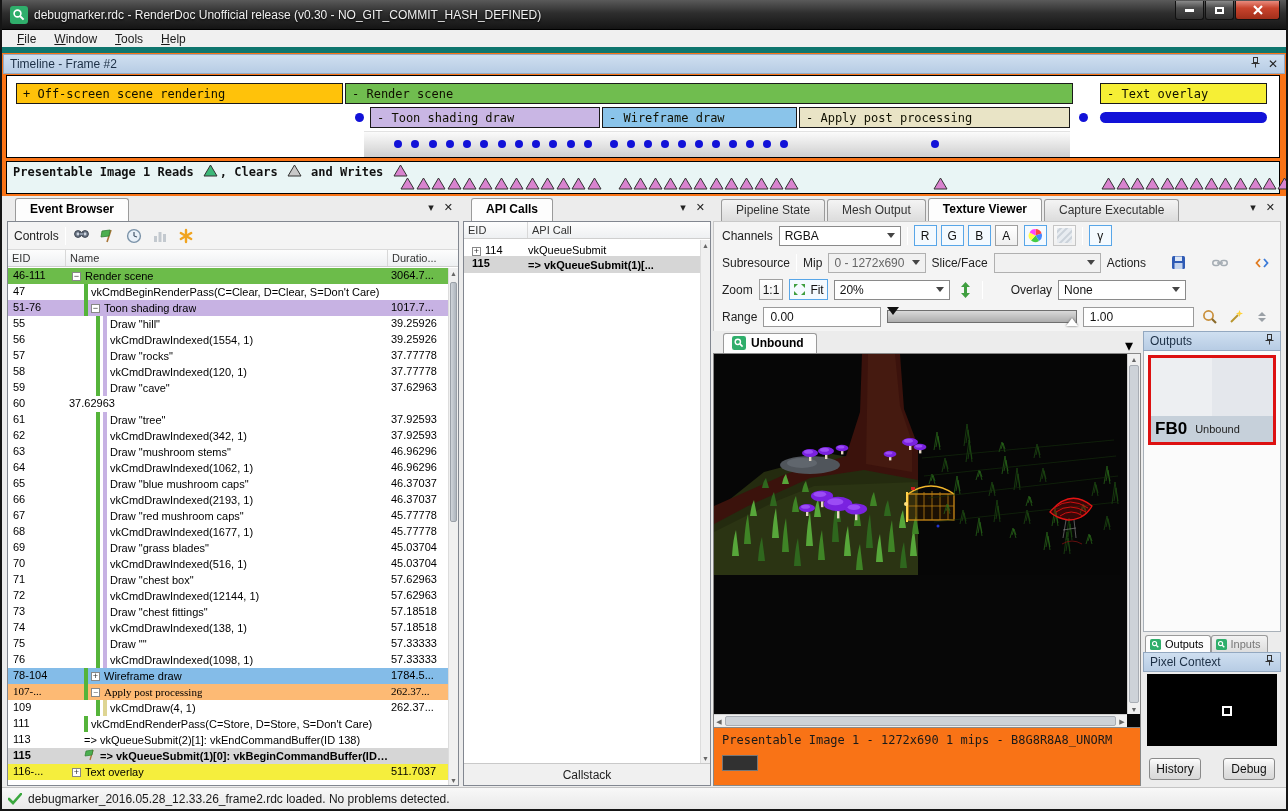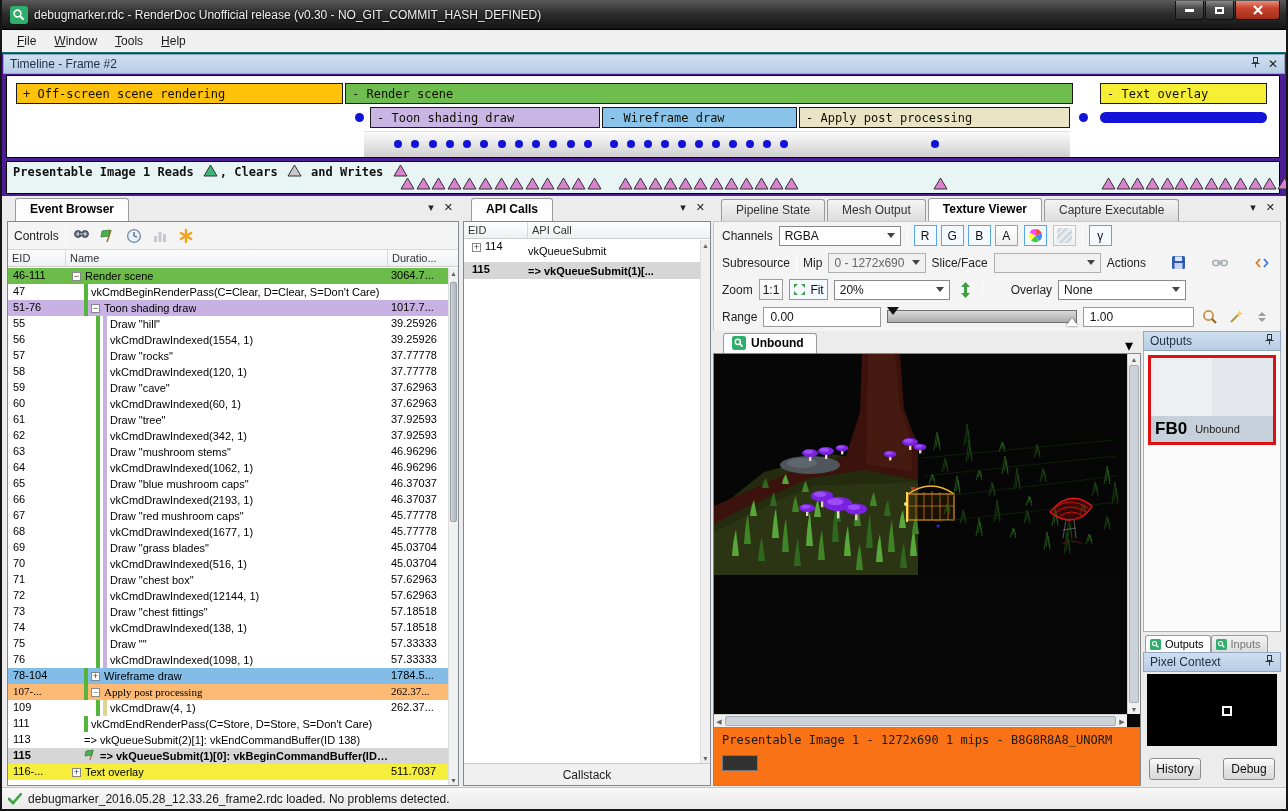--- a/index.html
+++ b/index.html
@@ -8,32 +8,32 @@
   
   .titlebar{position:absolute;top:0;left:0;right:0;height:30px;background:linear-gradient(#5a5a5a,#2e2e2e 45%,#141414);display:flex;align-items:center;padding:0 6px;border-bottom:1px solid #000;}
   .appicon{width:18px;height:18px;margin:0 6px 0 2px;flex:none;}
   .title-text{color:#f0f0f0;font-size:12px;text-shadow:0 1px 2px #000;white-space:nowrap;}
   .winbtns{margin-left:auto;display:flex;margin-top:-8px;}
   .wbtn{width:29px;height:19px;border:1px solid #111;border-top:none;background:linear-gradient(#8a8a8a,#4a4a4a 40%,#303030);color:#fff;font-size:10px;display:flex;align-items:center;justify-content:center;border-radius:0 0 3px 3px;margin-left:1px;}
   .wbtn.close{width:45px;background:linear-gradient(#e98b7d,#c8432c 40%,#a12f1b);}
   .wbtn .mini{width:9px;height:3px;background:#fff;}
   .wbtn .maxi{width:9px;height:7px;border:2px solid #fff;}
   
-  .menubar{position:absolute;top:30px;left:0;right:0;height:23px;background:#f0f0f0;display:flex;align-items:center;padding-left:6px;border-bottom:1px solid #0f766e;}
+  .menubar{position:absolute;top:30px;left:0;right:0;height:23px;background:#f0f0f0;display:flex;align-items:center;padding-left:6px;border-bottom:6px solid #0f766e;}
   .menu-item{font-size:12px;color:#1a1a1a;padding:3px 9px;}
   .menu-item u{text-decoration:underline;}
   
   .dock-header{background:linear-gradient(#cfdff0,#b7cce4);border:1px solid #93a8c0;color:#1c2f45;font-size:12px;display:flex;align-items:center;padding:0 6px;}
   .dh-ctrl{margin-left:auto;display:flex;align-items:center;gap:8px;color:#222;}
   .tabbar{display:flex;align-items:flex-end;height:24px;padding-left:8px;position:relative;}
   .tab{font-size:12px;color:#333;padding:3px 14px 4px;border:1px solid #9a9a9a;border-bottom:none;background:linear-gradient(#f4f4f4,#dcdcdc);border-radius:3px 3px 0 0;margin-right:2px;white-space:nowrap;display:flex;align-items:center;gap:5px;}
   .tab.active{background:#fdfdfd;font-weight:bold;color:#000;position:relative;z-index:2;padding-bottom:5px;}
   .tab-ctrl{position:absolute;right:6px;top:4px;display:flex;gap:10px;font-size:11px;color:#222;align-items:center;}
   
-  .timeline-panel{position:absolute;top:53px;left:0;right:0;height:143px;background:#4c1d95;}
+  .timeline-panel{position:absolute;top:53px;left:0;right:0;height:143px;background:#f97316;}
   .tl-header{position:absolute;top:1px;left:1px;right:1px;height:20px;}
   .tl-body{position:absolute;top:22px;left:4px;right:6px;height:83px;background:#fff;border:1px solid #000;}
   .tl-bar{position:absolute;height:21px;border:1px solid #1a1a1a;font-family:"DejaVu Sans Mono",monospace;font-size:12px;color:#101000;display:flex;align-items:center;padding-left:6px;white-space:nowrap;overflow:hidden;}
   .tl-dot{position:absolute;width:9px;height:9px;border-radius:50%;background:#1212d8;}
   .tl-pill{position:absolute;height:11px;border-radius:6px;background:#1212d8;}
   .tl-strip{position:absolute;background:linear-gradient(#fbfbfb,#cfcfcf);border-top:1px solid #e2e2e2;}
   .tl-legend{position:absolute;top:108px;left:4px;right:6px;height:33px;background:#e9f5f5;border:1px solid #000;font-family:"DejaVu Sans Mono",monospace;font-size:12px;font-weight:600;color:#111;}
   .tl-legend .lg-line{position:absolute;top:2px;left:6px;display:flex;align-items:center;white-space:pre;}
   .tl-tri{position:absolute;}
   
@@ -451,26 +451,20 @@
               <span class="c-name">
                 <span style="width: 30px; flex: 0 0 auto;"></span>
                 <span class="tree-bar" style="background: rgb(85, 180, 58);"></span>
                 <span class="tree-bar" style="background: rgb(199, 178, 227);"></span>
                 <span style="overflow: hidden; text-overflow: ellipsis;">Draw "cave"</span>
               </span>
               <span class="c-dur">37.62963</span>
             </div>
             <div class="erow">
               <span class="c-eid">60</span>
-              <span class="c-name">
-                <span style="width: 30px; flex: 0 0 auto;"></span>
-                <span class="tree-bar" style="background: rgb(85, 180, 58);"></span>
-                <span class="tree-bar" style="background: rgb(199, 178, 227);"></span>
-                <span style="overflow: hidden; text-overflow: ellipsis;">vkCmdDrawIndexed(60, 1)</span>
-              </span>
               <span class="c-dur">37.62963</span>
             </div>
             <div class="erow">
               <span class="c-eid">61</span>
               <span class="c-name">
                 <span style="width: 30px; flex: 0 0 auto;"></span>
                 <span class="tree-bar" style="background: rgb(85, 180, 58);"></span>
                 <span class="tree-bar" style="background: rgb(199, 178, 227);"></span>
                 <span style="overflow: hidden; text-overflow: ellipsis;">Draw "tree"</span>
               </span>
@@ -712,21 +706,21 @@
           <span>▾</span>
           <span>✕</span>
         </span>
       </div>
       <div class="panel-body" style="top:24px;">
         <div class="grid-header">
           <span class="gh-cell" style="width:64px;">EID</span>
           <span class="gh-cell" style="flex:1;border-right:none;">API Call</span>
         </div>
         <div id="api-rows">
-            <div class="erow" style="height: 23px;">
+            <div class="erow" style="height: 17px; align-items: flex-end;">
               <span class="c-eid"><span class="expander" style="display: inline-block; margin-right: 4px;">+</span>114</span>
               <span class="c-name">vkQueueSubmit</span>
             </div>
             <div class="erow" style="height: 17px; background: rgb(214, 214, 214); font-weight: bold;">
               <span class="c-eid">115</span>
               <span class="c-name">=&gt; vkQueueSubmit(1)[...</span>
             </div>
           </div>
         <div class="scrollbar" style="top:18px;bottom:22px;">
           <span class="sb-arr" style="top:0;">▲</span>

